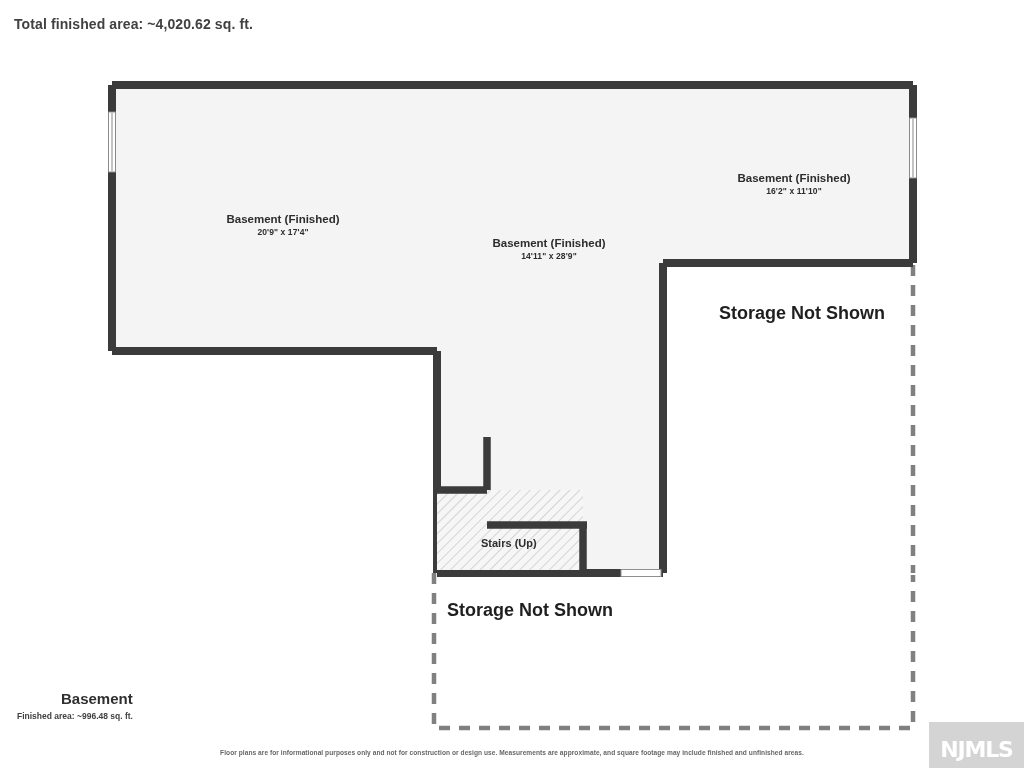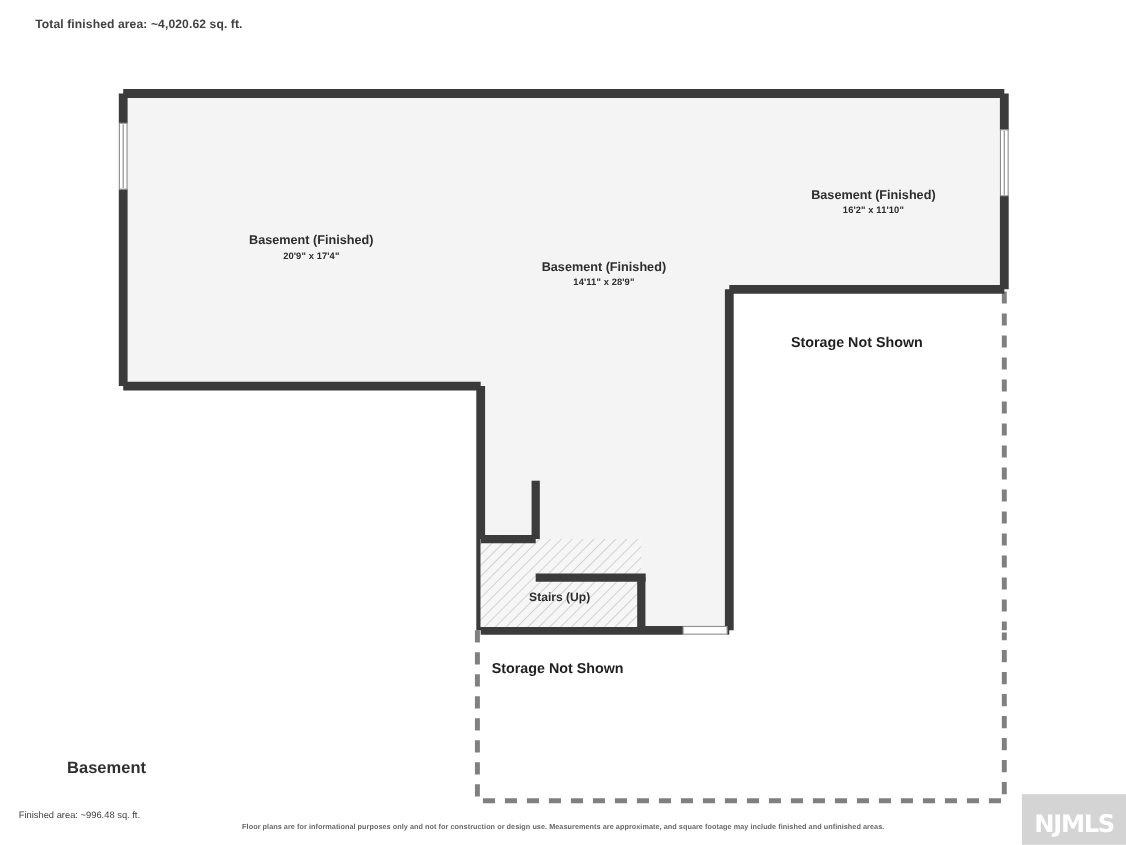--- a/index.html
+++ b/index.html
@@ -14,44 +14,44 @@
     position: relative;
     overflow: hidden;
     font-family: "Liberation Sans", sans-serif;
     color: #3a3a3a;
     -webkit-font-smoothing: antialiased;
   }
 
   
   #total-area {
     position: absolute;
-    left: 32px;
+    left: 14px;
     top: 16px;
-    font-size: 11px;
+    font-size: 14px;
     font-weight: bold;
     color: #414141;
     letter-spacing: 0.1px;
     white-space: nowrap;
   }
   #plan-title {
     position: absolute;
     left: 17px;
     top: 690px;
     font-size: 15px;
     font-weight: bold;
     color: #2f2f2f;
     white-space: nowrap;
     margin-left: 44px;
   }
   #plan-subtitle {
     position: absolute;
     left: 17px;
-    top: 736px;
+    top: 711px;
     font-size: 8.5px;
-    font-weight: normal;
+    font-weight: bold;
     color: #414141;
     white-space: nowrap;
   }
   #disclaimer {
     position: absolute;
     left: 0;
     top: 749px;
     width: 1024px;
     text-align: center;
     font-size: 6.6px;
@@ -106,21 +106,21 @@
   .room-label .rl-dims {
     font-size: 8.5px;
     font-weight: bold;
     color: #2d2d2d;
     line-height: 12px;
     letter-spacing: 0.1px;
   }
   .big-label {
     position: absolute;
     white-space: nowrap;
-    font-size: 13px;
+    font-size: 18px;
     font-weight: bold;
     color: #1f1f1f;
   }
   .stairs-label {
     position: absolute;
     white-space: nowrap;
     font-size: 11px;
     font-weight: bold;
     color: #2d2d2d;
   }

